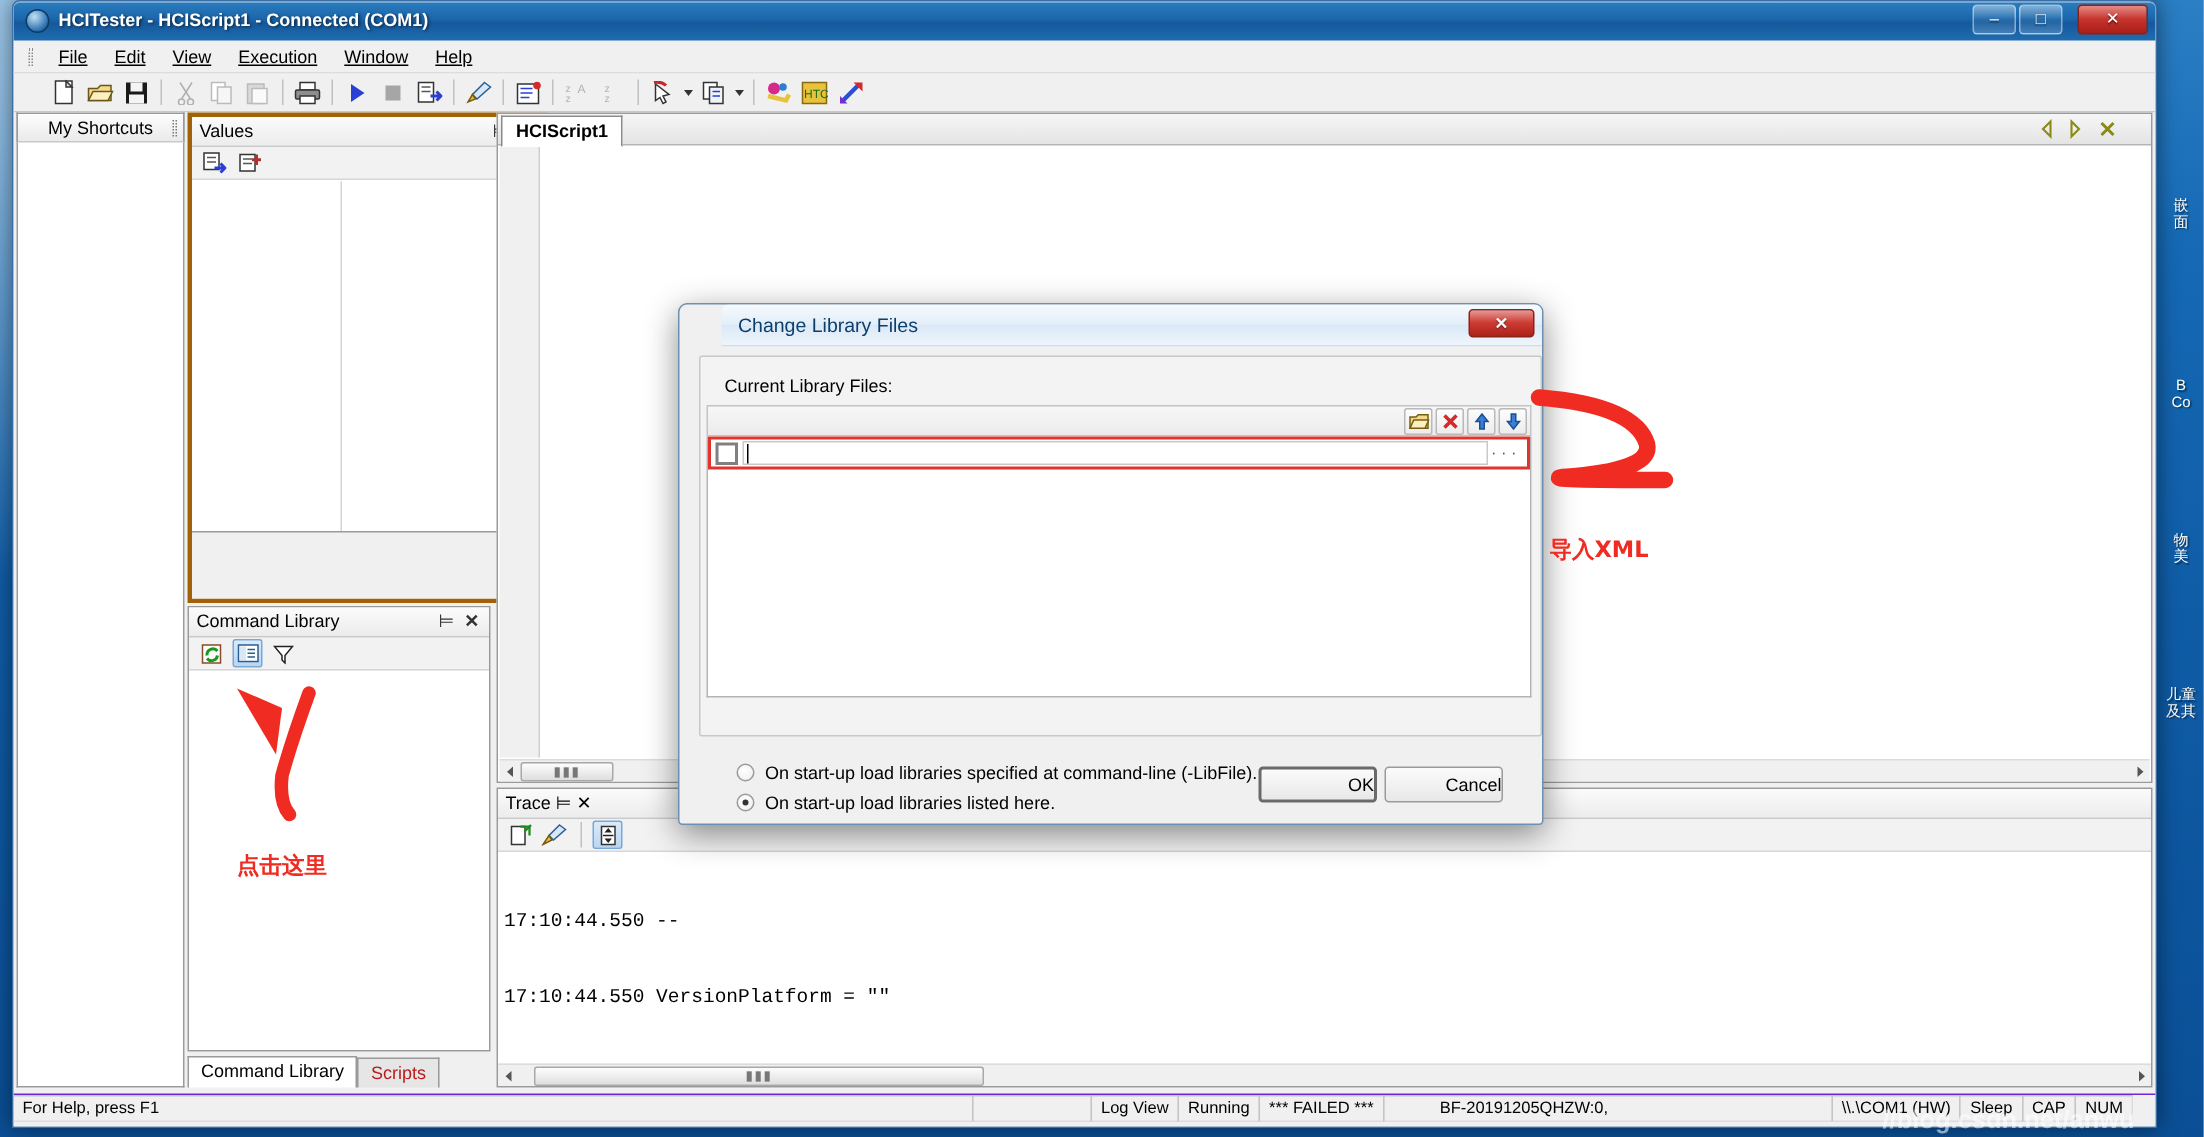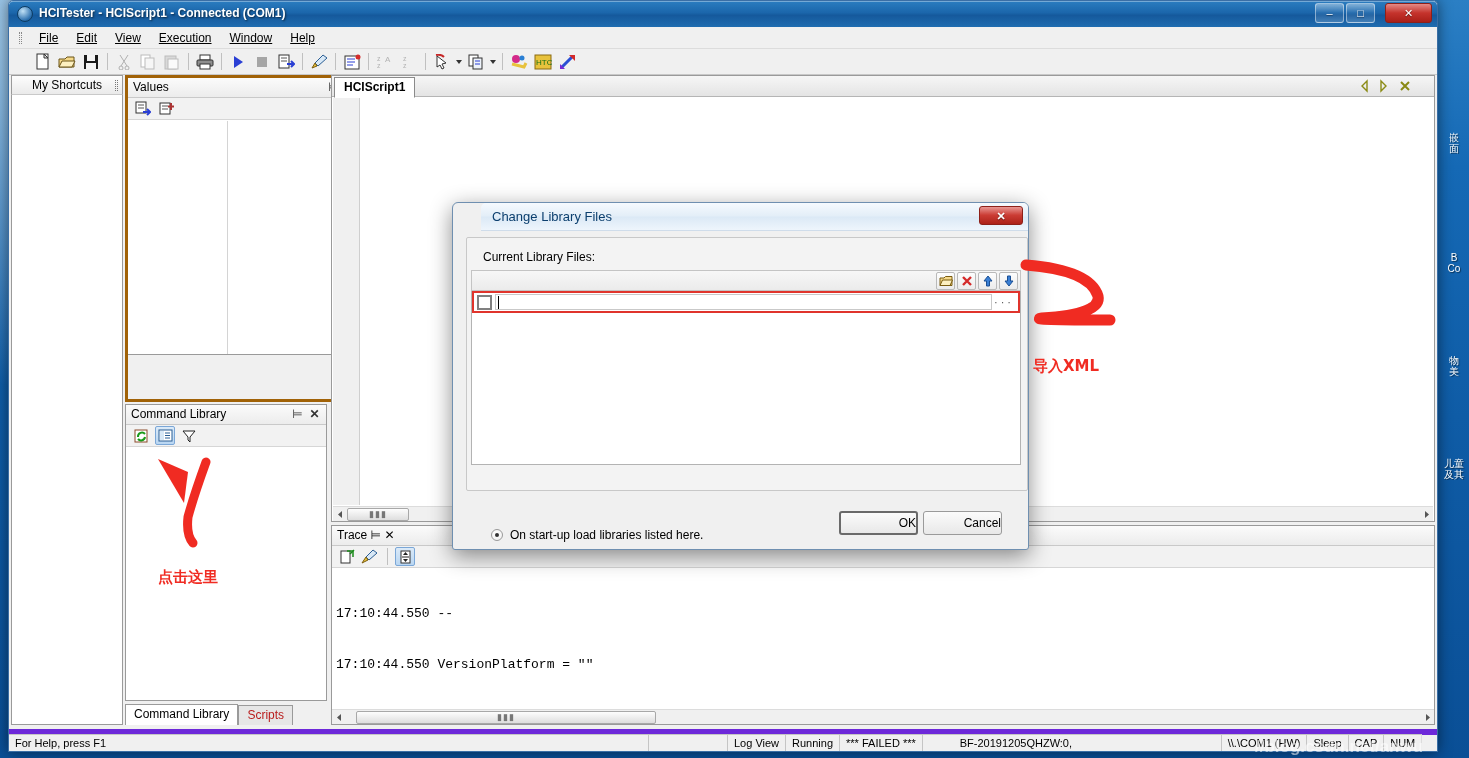--- a/index.html
+++ b/index.html
@@ -194,22 +194,22 @@
     position:absolute; left:0; right:0; top:43px; bottom:16px; background:#fff;
     padding:2px 0 0 4px;
     font-family:"Liberation Mono","DejaVu Sans Mono",monospace; font-size:13px; line-height:17px; color:#000;
     white-space:pre; overflow:hidden;
   }
   #trace-hscroll { position:absolute; left:0; right:0; bottom:0; height:15px; background:#f0f0f0; border-top:1px solid #dcdcdc; display:flex; align-items:center;}
 
   
   #status {
     position:absolute; left:0; right:0; bottom:0; height:22px;
-    background:#f0f0f0; border-top:6px solid #6d28d9;
-    display:flex; align-items:center; font-size:11px; color:#000;
+    background:#f0f0f0; border-top:1px solid #6d28d9;
+    display:flex; align-items:flex-start; font-size:11px; color:#000;
   }
   .st-cell {
     height:18px; line-height:17px; padding:0 6px;
     border:1px solid #dcdcdc; border-top-color:#c5c5c5; border-left-color:#c5c5c5;
     margin-right:-1px; white-space:nowrap;
   }
   #st-help { flex:0 0 640px; border-left:none; }
   #st-gripper { width:14px; border:none; position:relative;}
 
   
@@ -671,20 +671,24 @@
       <div id="list-box">
         <div id="list-row">
           <div id="row-check"></div>
           <div id="row-input" placeholder="">
             <div id="row-caret"></div>
           </div>
           <div id="row-dots">···</div>
         </div>
       </div>
 
+      <div class="radio-row" id="radio1">
+        <span class="radio"></span>
+        <span>On start-up load libraries specified at command-line (-LibFile).</span>
+      </div>
       <div class="radio-row" id="radio2">
         <span class="radio on"></span>
         <span>On start-up load libraries listed here.</span>
       </div>
     </div>
 
     <div class="dbtn" id="btn-ok">OK</div>
     <div class="dbtn" id="btn-cancel">Cancel</div>
   </div>
 </div>

